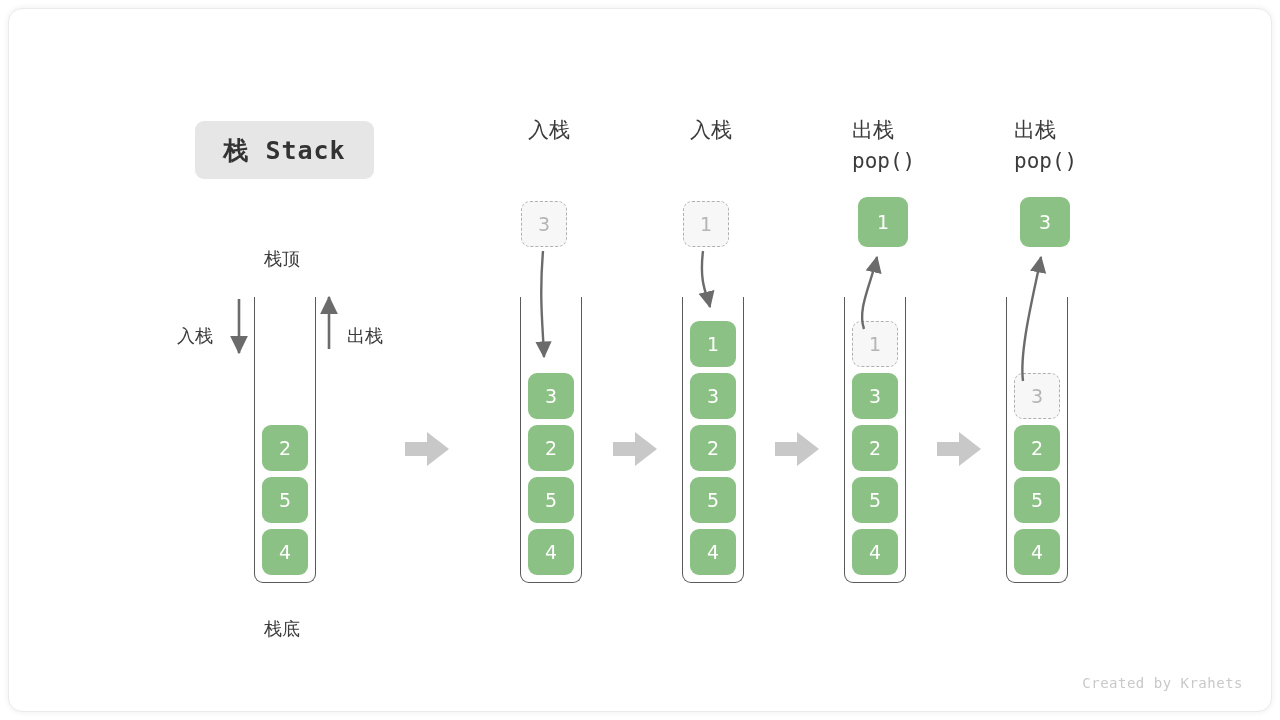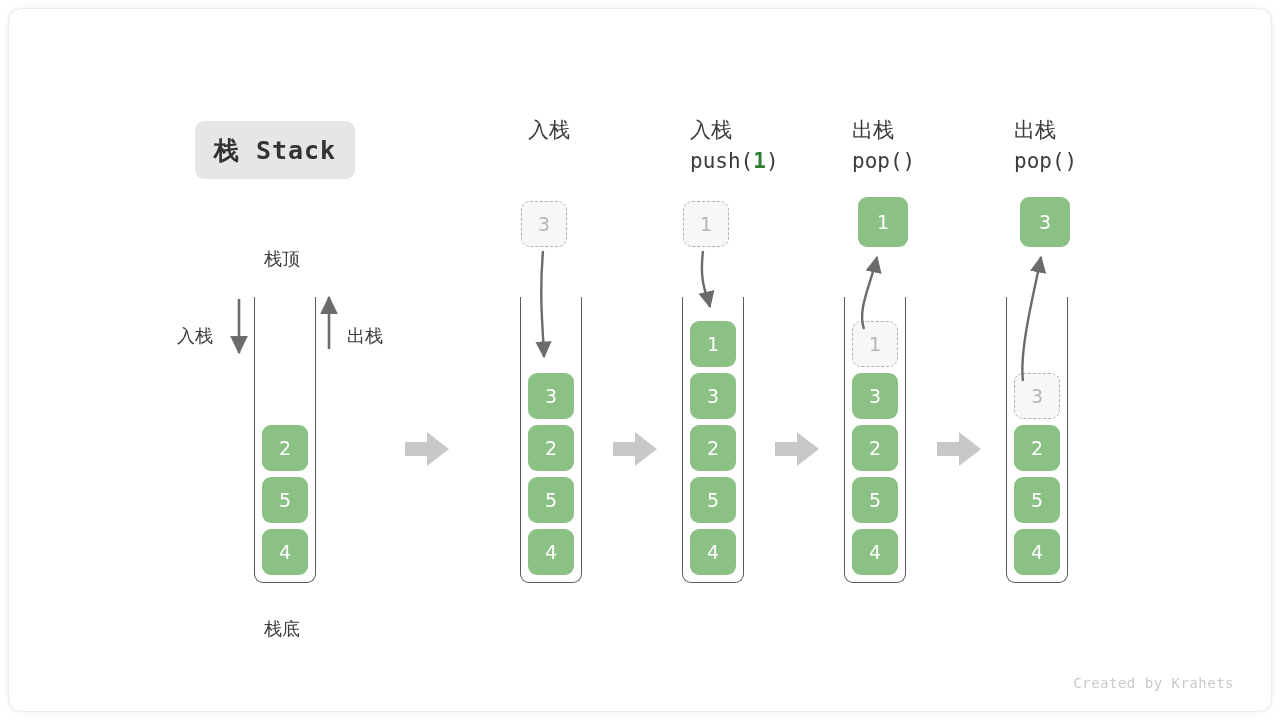--- a/index.html
+++ b/index.html
@@ -25,21 +25,21 @@
     box-shadow: 0 0 6px rgba(0,0,0,0.07);
     box-sizing: border-box;
     overflow: hidden;
   }
 
   
   #title-badge {
     position: absolute;
     left: 186px;
     top: 112px;
-    width: 160px;
+    width: 179px;
     height: 58px;
     background: #e6e6e6;
     border-radius: 9px;
     display: flex;
     align-items: center;
     justify-content: center;
   }
   #title-badge .t {
     font-family: "DejaVu Sans Mono", monospace;
     font-size: 25px;
@@ -126,21 +126,21 @@
     left: 0;
     top: 0;
     width: 1264px;
     height: 704px;
     pointer-events: none;
   }
 
   
   #credit {
     position: absolute;
-    right: 37px;
+    right: 28px;
     bottom: 20px;
     font-family: "DejaVu Sans Mono", monospace;
     font-size: 14px;
     color: #c9c9c9;
     letter-spacing: 0.5px;
     margin-left: 32px;
   }
 </style>
 </head>
 <body>
@@ -150,21 +150,20 @@
   <div id="title-badge">
     <span class="t">栈 Stack</span>
   </div>
 
   <div class="col-head" style="left:519px; top:106px;">
     <div class="line1">入栈</div>
   </div>
 
   <div class="col-head" style="left:681px; top:106px;">
     <div class="line1">入栈</div>
-    <div class="line2"><span>push(</span><span class="num">1</span><span>)</span></div>
   </div>
 
   <div class="col-head" style="left:843px; top:106px;">
     <div class="line1">出栈</div>
     <div class="line2"><span>pop(</span><span class="num"></span><span>)</span></div>
   </div>
 
   <div class="col-head" style="left:1005px; top:106px;">
     <div class="line1">出栈</div>
     <div class="line2"><span>pop(</span><span class="num"></span><span>)</span></div>

